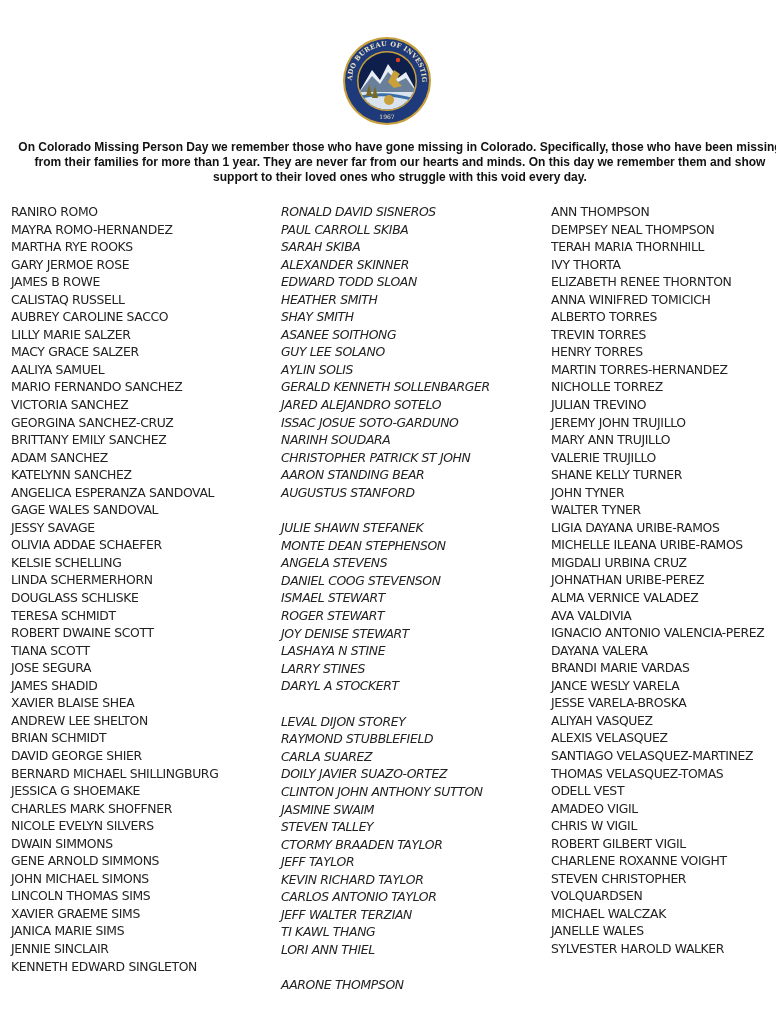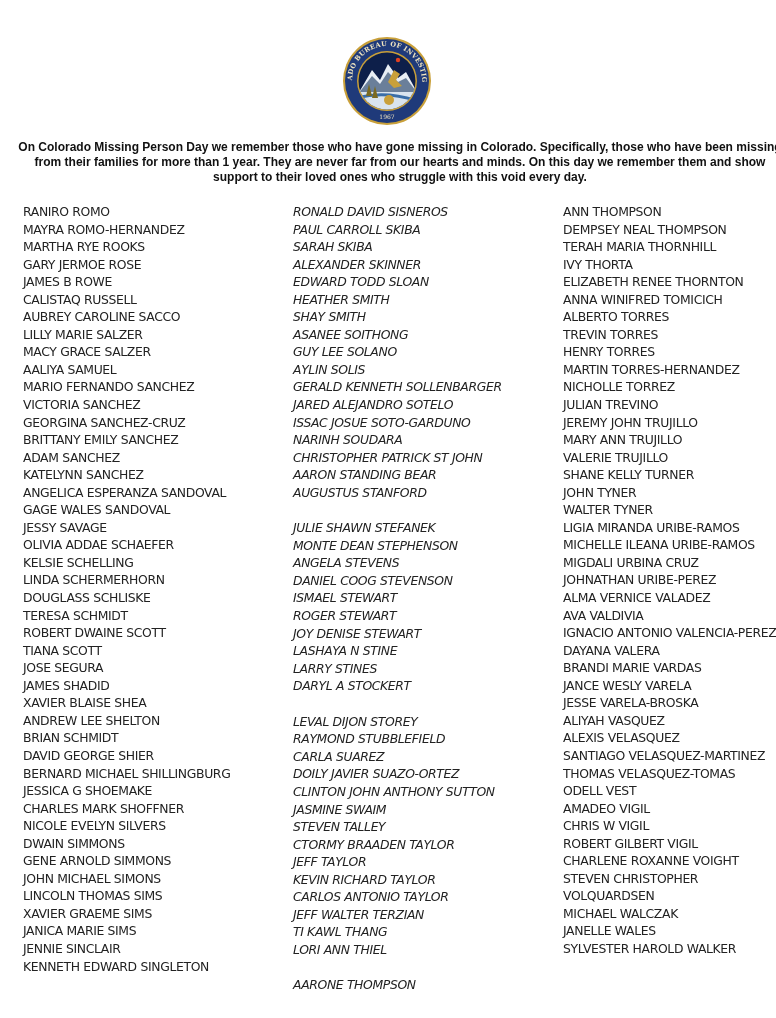--- a/index.html
+++ b/index.html
@@ -1,19 +1,19 @@
 <!DOCTYPE html>
 <html><head>
 <meta charset="utf-8">
 <style>
   html, body { margin: 0; padding: 0; background: #ffffff; }
   body { width: 776px; height: 1018px; position: relative; overflow: hidden; font-family: "Liberation Sans", sans-serif; color: #1a1a1a; }
   .logo-wrap { position: absolute; left: 342px; top: 36px; width: 90px; height: 90px; }
   .intro { position: absolute; left: 16px; top: 140px; width: 768px; text-align: center; font-size: 12px; font-weight: bold; line-height: 15px; color: #111; font-family: "Liberation Sans", sans-serif; }
-  .col { position: absolute; top: 203px; font-size: 12.4px; line-height: 17.55px; font-family: "DejaVu Sans", sans-serif; letter-spacing: -0.35px; color: #222; margin-left: 12px; }
+  .col { position: absolute; top: 203px; font-size: 12.4px; line-height: 17.55px; font-family: "DejaVu Sans", sans-serif; letter-spacing: -0.35px; color: #222; }
   .col1 { left: 11px; }
   .col2 { left: 281px; font-style: italic; }
   .col3 { left: 551px; }
   .name { white-space: nowrap; height: 17.55px; }
   .spacer { height: 18px; }
 </style>
 </head>
 <body>
 
 <div class="logo-wrap">
@@ -153,21 +153,21 @@
     <div class="name">HENRY TORRES</div>
     <div class="name">MARTIN TORRES-HERNANDEZ</div>
     <div class="name">NICHOLLE TORREZ</div>
     <div class="name">JULIAN TREVINO</div>
     <div class="name">JEREMY JOHN TRUJILLO</div>
     <div class="name">MARY ANN TRUJILLO</div>
     <div class="name">VALERIE TRUJILLO</div>
     <div class="name">SHANE KELLY TURNER</div>
     <div class="name">JOHN TYNER</div>
     <div class="name">WALTER TYNER</div>
-    <div class="name">LIGIA MIRANDA URIBE-RAMOS</div>
+    <div class="name">LIGIA DAYANA URIBE-RAMOS</div>
     <div class="name">MICHELLE ILEANA URIBE-RAMOS</div>
     <div class="name">MIGDALI URBINA CRUZ</div>
     <div class="name">JOHNATHAN URIBE-PEREZ</div>
     <div class="name">ALMA VERNICE VALADEZ</div>
     <div class="name">AVA VALDIVIA</div>
     <div class="name">IGNACIO ANTONIO VALENCIA-PEREZ</div>
     <div class="name">DAYANA VALERA</div>
     <div class="name">BRANDI MARIE VARDAS</div>
     <div class="name">JANCE WESLY VARELA</div>
     <div class="name">JESSE VARELA-BROSKA</div>

